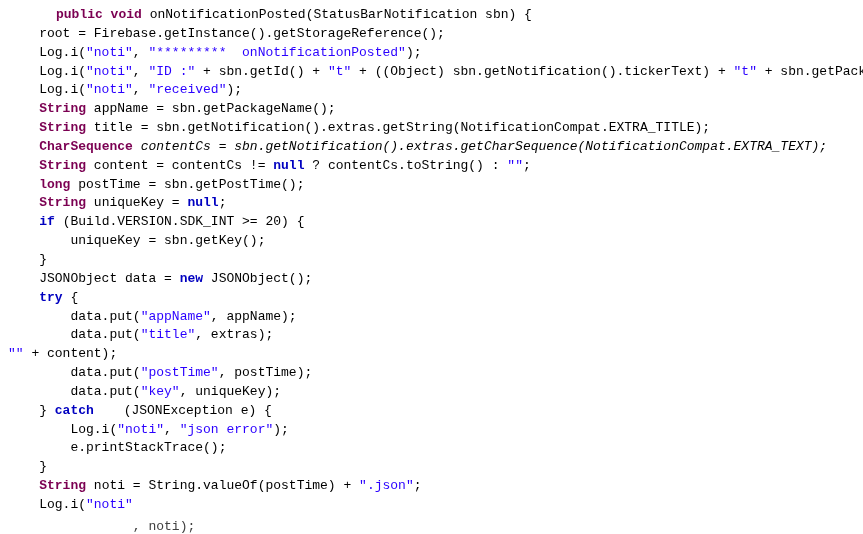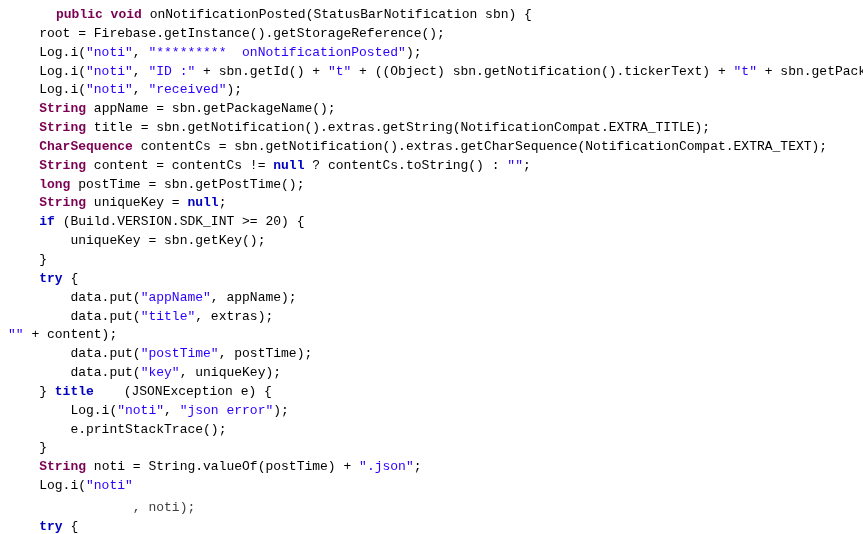--- a/index.html
+++ b/index.html
@@ -32,34 +32,35 @@
 <body>
 
 <div id="code-container">
     <div class="code-line"><span style="color: rgb(123, 0, 82); font-weight: bold; padding-left: 48px;">public </span><span style="color: rgb(123, 0, 82); font-weight: bold;">void </span><span style="color: rgb(0, 0, 0);">onNotificationPosted(StatusBarNotification sbn) {</span></div>
     <div class="code-line"><span style="color: rgb(0, 0, 0);">    root = Firebase.getInstance().getStorageReference();</span></div>
     <div class="code-line"><span style="color: rgb(0, 0, 0);">    Log.i(</span><span style="color: rgb(42, 0, 255);">"noti"</span><span style="color: rgb(0, 0, 0);">, </span><span style="color: rgb(42, 0, 255);">"*********  onNotificationPosted"</span><span style="color: rgb(0, 0, 0);">);</span></div>
     <div class="code-line"><span style="color: rgb(0, 0, 0);">    Log.i(</span><span style="color: rgb(42, 0, 255);">"noti"</span><span style="color: rgb(0, 0, 0);">, </span><span style="color: rgb(42, 0, 255);">"ID :"</span><span style="color: rgb(0, 0, 0);"> + sbn.getId() + </span><span style="color: rgb(42, 0, 255);">"t"</span><span style="color: rgb(0, 0, 0);"> + ((Object) sbn.getNotification().tickerText) + </span><span style="color: rgb(42, 0, 255);">"t"</span><span style="color: rgb(0, 0, 0);"> + sbn.getPackageName());</span></div>
     <div class="code-line"><span style="color: rgb(0, 0, 0);">    Log.i(</span><span style="color: rgb(42, 0, 255);">"noti"</span><span style="color: rgb(0, 0, 0);">, </span><span style="color: rgb(42, 0, 255);">"received"</span><span style="color: rgb(0, 0, 0);">);</span></div>
     <div class="code-line"><span style="color: rgb(0, 0, 0);">    </span><span style="color: rgb(123, 0, 82); font-weight: bold;">String</span><span style="color: rgb(0, 0, 0);"> appName = sbn.getPackageName();</span></div>
     <div class="code-line"><span style="color: rgb(0, 0, 0);">    </span><span style="color: rgb(123, 0, 82); font-weight: bold;">String</span><span style="color: rgb(0, 0, 0);"> title = sbn.getNotification().extras.getString(NotificationCompat.EXTRA_TITLE);</span></div>
-    <div class="code-line"><span style="color: rgb(0, 0, 0);">    </span><span style="color: rgb(123, 0, 82); font-weight: bold;">CharSequence</span><span style="color: rgb(0, 0, 0);"> contentCs = sbn.getNotification().extras.getCharSequence(NotificationCompat.EXTRA_TEXT);</span></div>
+    <div class="code-line"><span style="color: rgb(0, 0, 0);">    </span><span style="color: rgb(123, 0, 82); font-weight: bold;">CharSequence</span><span style="color: rgb(0, 0, 0); font-style: italic;"> contentCs = sbn.getNotification().extras.getCharSequence(NotificationCompat.EXTRA_TEXT);</span></div>
     <div class="code-line"><span style="color: rgb(0, 0, 0);">    </span><span style="color: rgb(123, 0, 82); font-weight: bold;">String</span><span style="color: rgb(0, 0, 0);"> content = contentCs != </span><span style="color: rgb(0, 0, 192); font-weight: bold;">null</span><span style="color: rgb(0, 0, 0);"> ? contentCs.toString() : </span><span style="color: rgb(42, 0, 255);">""</span><span style="color: rgb(0, 0, 0);">;</span></div>
     <div class="code-line"><span style="color: rgb(0, 0, 0);">    </span><span style="color: rgb(123, 0, 82); font-weight: bold;">long</span><span style="color: rgb(0, 0, 0);"> postTime = sbn.getPostTime();</span></div>
     <div class="code-line"><span style="color: rgb(0, 0, 0);">    </span><span style="color: rgb(123, 0, 82); font-weight: bold;">String</span><span style="color: rgb(0, 0, 0);"> uniqueKey = </span><span style="color: rgb(0, 0, 192); font-weight: bold;">null</span><span style="color: rgb(0, 0, 0);">;</span></div>
     <div class="code-line"><span style="color: rgb(0, 0, 0);">    </span><span style="color: rgb(0, 0, 192); font-weight: bold;">if</span><span style="color: rgb(0, 0, 0);"> (Build.VERSION.SDK_INT &gt;= 20) {</span></div>
     <div class="code-line"><span style="color: rgb(0, 0, 0);">        uniqueKey = sbn.getKey();</span></div>
     <div class="code-line"><span style="color: rgb(0, 0, 0);">    }</span></div>
+    <div class="code-line"><span style="color: rgb(0, 0, 0);">    JSONObject data = </span><span style="color: rgb(0, 0, 192); font-weight: bold;">new</span><span style="color: rgb(0, 0, 0);"> JSONObject();</span></div>
     <div class="code-line"><span style="color: rgb(0, 0, 0);">    </span><span style="color: rgb(0, 0, 192); font-weight: bold;">try</span><span style="color: rgb(0, 0, 0);"> {</span></div>
     <div class="code-line"><span style="color: rgb(0, 0, 0);">        data.put(</span><span style="color: rgb(42, 0, 255);">"appName"</span><span style="color: rgb(0, 0, 0);">, appName);</span></div>
     <div class="code-line"><span style="color: rgb(0, 0, 0);">        data.put(</span><span style="color: rgb(42, 0, 255);">"title"</span><span style="color: rgb(0, 0, 0);">, extras);</span></div>
     <div class="code-line"><span style="color: rgb(42, 0, 255);">""</span><span style="color: rgb(0, 0, 0);"> + content);</span></div>
     <div class="code-line"><span style="color: rgb(0, 0, 0);">        data.put(</span><span style="color: rgb(42, 0, 255);">"postTime"</span><span style="color: rgb(0, 0, 0);">, postTime);</span></div>
     <div class="code-line"><span style="color: rgb(0, 0, 0);">        data.put(</span><span style="color: rgb(42, 0, 255);">"key"</span><span style="color: rgb(0, 0, 0);">, uniqueKey);</span></div>
-    <div class="code-line"><span style="color: rgb(0, 0, 0);">    } </span><span style="color: rgb(0, 0, 192); font-weight: bold;">title</span><span style="color: rgb(0, 0, 0); margin-left: 22px;"> (JSONException e) {</span></div>
+    <div class="code-line"><span style="color: rgb(0, 0, 0);">    } </span><span style="color: rgb(0, 0, 192); font-weight: bold;">catch</span><span style="color: rgb(0, 0, 0); margin-left: 22px;"> (JSONException e) {</span></div>
     <div class="code-line"><span style="color: rgb(0, 0, 0);">        Log.i(</span><span style="color: rgb(42, 0, 255);">"noti"</span><span style="color: rgb(0, 0, 0);">, </span><span style="color: rgb(42, 0, 255);">"json error"</span><span style="color: rgb(0, 0, 0);">);</span></div>
     <div class="code-line"><span style="color: rgb(0, 0, 0);">        e.printStackTrace();</span></div>
     <div class="code-line"><span style="color: rgb(0, 0, 0);">    }</span></div>
     <div class="code-line"><span style="color: rgb(0, 0, 0);">    </span><span style="color: rgb(123, 0, 82); font-weight: bold;">String</span><span style="color: rgb(0, 0, 0);"> noti = String.valueOf(postTime) + </span><span style="color: rgb(42, 0, 255);">".json"</span><span style="color: rgb(0, 0, 0);">;</span></div>
     <div class="code-line"><span style="color: rgb(0, 0, 0);">    Log.i(</span><span style="color: rgb(42, 0, 255);">"noti"</span><span style="color: #404040; margin-top: 22px;">, noti);</span></div>
     <div class="code-line"><span style="color: rgb(0, 0, 0);">    </span><span style="color: rgb(0, 0, 192); font-weight: bold;">try</span><span style="color: rgb(0, 0, 0);"> {</span></div>
     <div class="code-line"><span style="color: rgb(0, 0, 0);">        StorageReference storageReference = root;</span></div>
   </div>
 
 </body></html>

